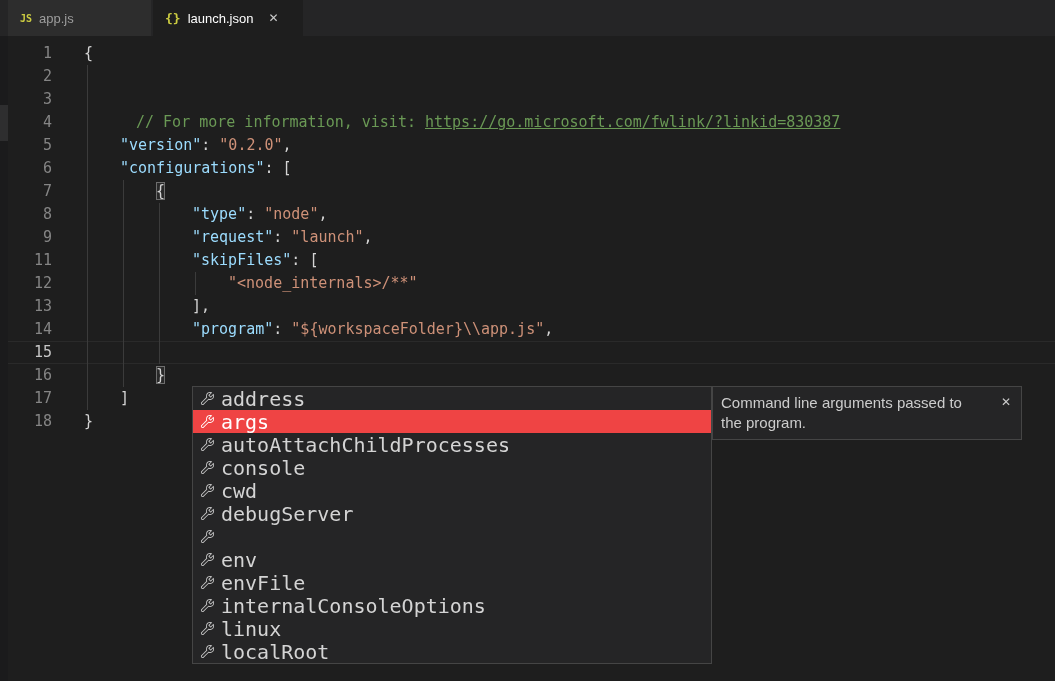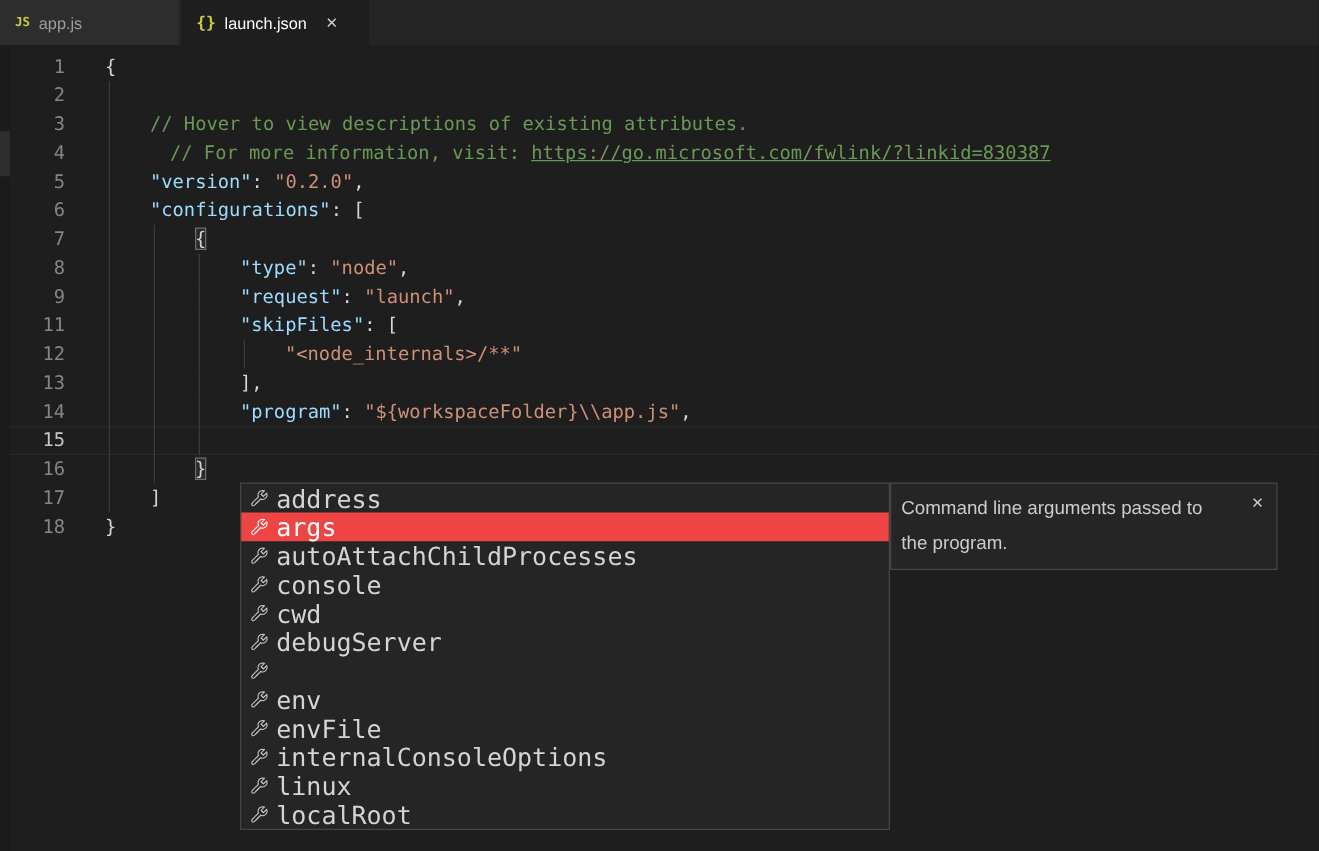--- a/index.html
+++ b/index.html
@@ -2,21 +2,21 @@
 <html><head>
 <meta charset="utf-8">
 <style>
   html,body { margin:0; padding:0; }
   body {
     width:1055px; height:681px; overflow:hidden; position:relative;
     background:#1e1e1e; font-family:"Liberation Sans",sans-serif;
     -webkit-font-smoothing:antialiased;
   }
   
-  .tabbar { height:36px; background:#252526; display:flex; align-items:stretch; }
+  .tabbar { height:36px; background:#252526; display:flex; align-items:stretch;padding-left:8px; }
   .tab { display:flex; align-items:center; gap:7px; padding:0 12px; font-size:13px;
          box-sizing:border-box; cursor:pointer; }
   .tab.inactive { width:143px; background:#2d2d2d; color:#9d9d9d; }
   .tab.active   { width:150px; background:#1e1e1e; color:#ffffff; margin-left:2px; }
   .ticon { color:#cbcb41; font-family:"DejaVu Sans Mono",monospace; font-weight:bold; flex:none; }
   .ticon.js   { font-size:10px; letter-spacing:0; }
   .ticon.json { font-size:13px; }
   .tab-close { margin-left:8px; color:#cccccc; font-size:12px; cursor:pointer; }
 
   
@@ -45,21 +45,21 @@
                   font-family:"DejaVu Sans Mono",monospace; font-size:20px; color:#d4d4d4; cursor:pointer; }
   .suggest-item.selected { background:#ef4444; color:#ffffff; }
   .s-icon { width:16px; height:16px; flex:none; display:flex; align-items:center; justify-content:center; }
   .s-icon svg { width:15px; height:15px; fill:#c5c5c5; }
   .suggest-item.selected .s-icon svg { fill:#ffffff; }
 
   
   .docs { position:absolute; left:712px; top:350px; width:310px; min-height:52px;
           background:#252526; border:1px solid #454545; box-sizing:border-box;
           padding:6px 8px; font-size:15px; color:#cccccc; z-index:5; }
-  .docs-text { display:block; width:254px; line-height:28px; }
+  .docs-text { display:block; width:254px; line-height:20px; }
   .docs-close { position:absolute; right:10px; top:8px; color:#cccccc; font-size:12px; cursor:pointer; }
 </style>
 </head>
 <body>
 
 <div class="tabbar">
   <div class="tab inactive">
     <span class="ticon js">JS</span>
     <span>app.js</span>
   </div>
@@ -71,21 +71,21 @@
 </div>
 
 <div class="editor">
   <div class="left-strip">
     <div class="left-notch"></div>
   </div>
 
   <div class="code" id="code">
       <div class="line-row"><div class="line-num">1</div><div class="line-text" style="left: 84px;"><span class="tok-punct">{</span></div></div>
       <div class="line-row"><div class="line-num">2</div><div class="guide" style="left: 87px;"></div></div>
-      <div class="line-row"><div class="line-num">3</div><div class="guide" style="left: 87px;"></div><div class="line-text" style="left: 120px;"><span class="tok-comment">// Hover to view descriptions of existing attributes.</span></div></div>
+      <div class="line-row"><div class="line-num">3</div><div class="guide" style="left: 87px;"></div></div>
       <div class="line-row"><div class="line-num">4</div><div class="guide" style="left: 87px;"></div><div class="line-text" style="left: 136px;"><span class="tok-comment">// For more information, visit: </span><span class="tok-link">https://go.microsoft.com/fwlink/?linkid=830387</span></div></div>
       <div class="line-row"><div class="line-num">5</div><div class="guide" style="left: 87px;"></div><div class="line-text" style="left: 120px;"><span class="tok-key">"version"</span><span class="tok-punct">: </span><span class="tok-string">"0.2.0"</span><span class="tok-punct">,</span></div></div>
       <div class="line-row"><div class="line-num">6</div><div class="guide" style="left: 87px;"></div><div class="line-text" style="left: 120px;"><span class="tok-key">"configurations"</span><span class="tok-punct">: </span><span class="tok-punct">[</span></div></div>
       <div class="line-row"><div class="line-num">7</div><div class="guide" style="left: 87px;"></div><div class="guide" style="left: 123px;"></div><div class="line-text" style="left: 156px;"><span class="tok-bracket">{</span></div></div>
       <div class="line-row"><div class="line-num">8</div><div class="guide" style="left: 87px;"></div><div class="guide" style="left: 123px;"></div><div class="guide" style="left: 159px;"></div><div class="line-text" style="left: 192px;"><span class="tok-key">"type"</span><span class="tok-punct">: </span><span class="tok-string">"node"</span><span class="tok-punct">,</span></div></div>
       <div class="line-row"><div class="line-num">9</div><div class="guide" style="left: 87px;"></div><div class="guide" style="left: 123px;"></div><div class="guide" style="left: 159px;"></div><div class="line-text" style="left: 192px;"><span class="tok-key">"request"</span><span class="tok-punct">: </span><span class="tok-string">"launch"</span><span class="tok-punct">,</span></div></div>
       <div class="line-row"><div class="line-num">11</div><div class="guide" style="left: 87px;"></div><div class="guide" style="left: 123px;"></div><div class="guide" style="left: 159px;"></div><div class="line-text" style="left: 192px;"><span class="tok-key">"skipFiles"</span><span class="tok-punct">: </span><span class="tok-punct">[</span></div></div>
       <div class="line-row"><div class="line-num">12</div><div class="guide" style="left: 87px;"></div><div class="guide" style="left: 123px;"></div><div class="guide" style="left: 159px;"></div><div class="guide" style="left: 195px;"></div><div class="line-text" style="left: 228px;"><span class="tok-string">"&lt;node_internals&gt;/**"</span></div></div>
       <div class="line-row"><div class="line-num">13</div><div class="guide" style="left: 87px;"></div><div class="guide" style="left: 123px;"></div><div class="guide" style="left: 159px;"></div><div class="line-text" style="left: 192px;"><span class="tok-punct">],</span></div></div>
       <div class="line-row"><div class="line-num">14</div><div class="guide" style="left: 87px;"></div><div class="guide" style="left: 123px;"></div><div class="guide" style="left: 159px;"></div><div class="line-text" style="left: 192px;"><span class="tok-key">"program"</span><span class="tok-punct">: </span><span class="tok-string">"${workspaceFolder}\\app.js"</span><span class="tok-punct">,</span></div></div>

